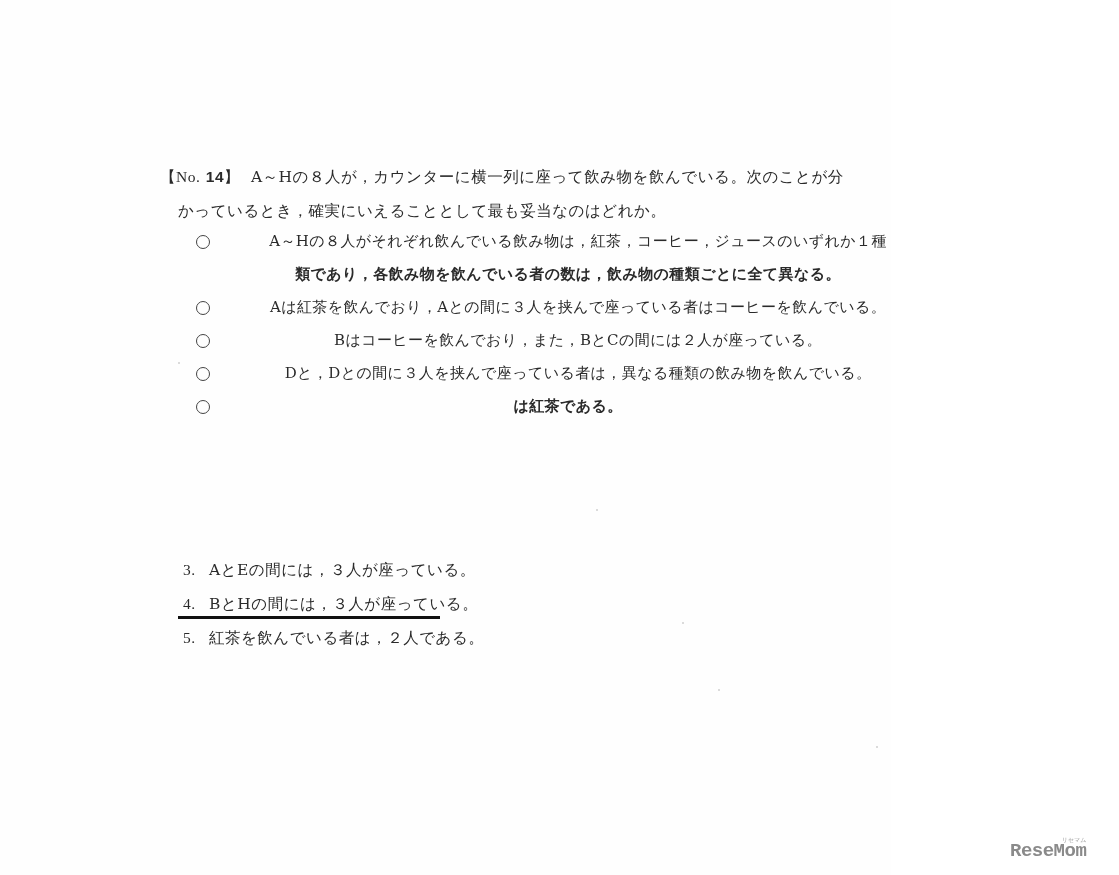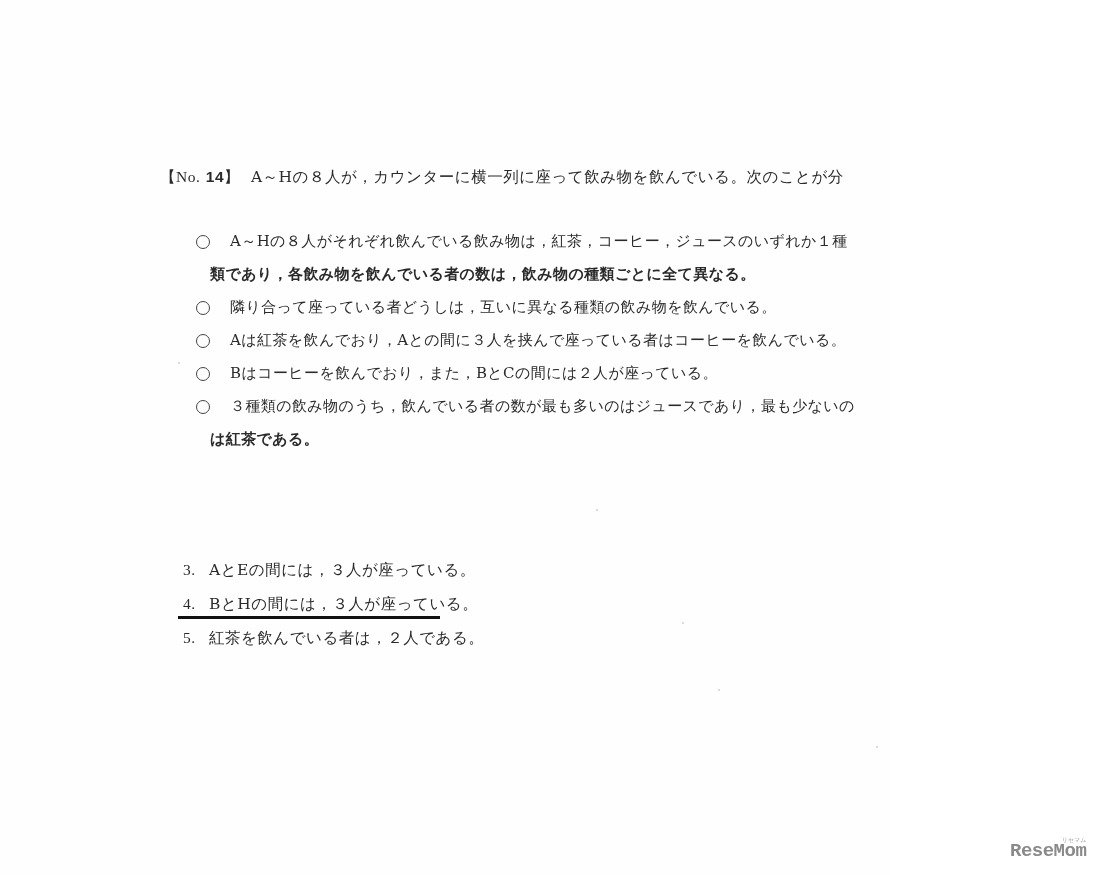--- a/index.html
+++ b/index.html
@@ -38,20 +38,21 @@
       font-weight: bold;
     }
     .q-header .line2 {
       padding-left: 18px;
     }
     .conditions {
       position: absolute;
       left: 196px;
       top: 225px;
       width: 730px;
+      text-align: center;
     }
     .cond {
       font-size: 15px;
       line-height: 33px;
       letter-spacing: 0.4px;
       position: relative;
       padding-left: 34px;
     }
     .cond .circle {
       position: absolute;
@@ -123,43 +124,43 @@
 <body>
 
 <div class="page">
 
   <div class="q-header">
     <div>
       <span class="qno">【No.</span>
       <span class="qnum">14</span><span class="qno">】</span>
       &nbsp;<span>A～Hの８人が，カウンターに横一列に座って飲み物を飲んでいる。次のことが分</span>
     </div>
+    <div class="line2">かっているとき，確実にいえることとして最も妥当なのはどれか。</div>
   </div>
 
   <div class="conditions">
     <div class="cond">
       <span class="circle"></span>
       <span>A～Hの８人がそれぞれ飲んでいる飲み物は，紅茶，コーヒー，ジュースのいずれか１種</span>
       <span class="cont">類であり，各飲み物を飲んでいる者の数は，飲み物の種類ごとに全て異なる。</span>
-    </div>
-    <div class="cond">
-      <span class="circle"></span>
-      <span>隣り合って座っている者どうしは，互いに異なる種類の飲み物を飲んでいる。</span>
     </div>
     <div class="cond">
       <span class="circle"></span>
       <span>Aは紅茶を飲んでおり，Aとの間に３人を挟んで座っている者はコーヒーを飲んでいる。</span>
     </div>
     <div class="cond">
       <span class="circle"></span>
       <span>Bはコーヒーを飲んでおり，また，BとCの間には２人が座っている。</span>
     </div>
     <div class="cond">
       <span class="circle"></span>
-      <span>３種類の飲み物のうち，飲んでいる者の数が最も多いのはジュースであり，最も少ないの</span>
+      <span>Dと，Dとの間に３人を挟んで座っている者は，異なる種類の飲み物を飲んでいる。</span>
+    </div>
+    <div class="cond">
+      <span class="circle"></span>
       <span class="cont">は紅茶である。</span>
     </div>
   </div>
 
   <div class="choices">
     <div class="choice">
       <span class="num">3.</span><span>AとEの間には，３人が座っている。</span>
     </div>
     <div class="choice">
       <span class="num">4.</span><span>BとHの間には，３人が座っている。</span>

